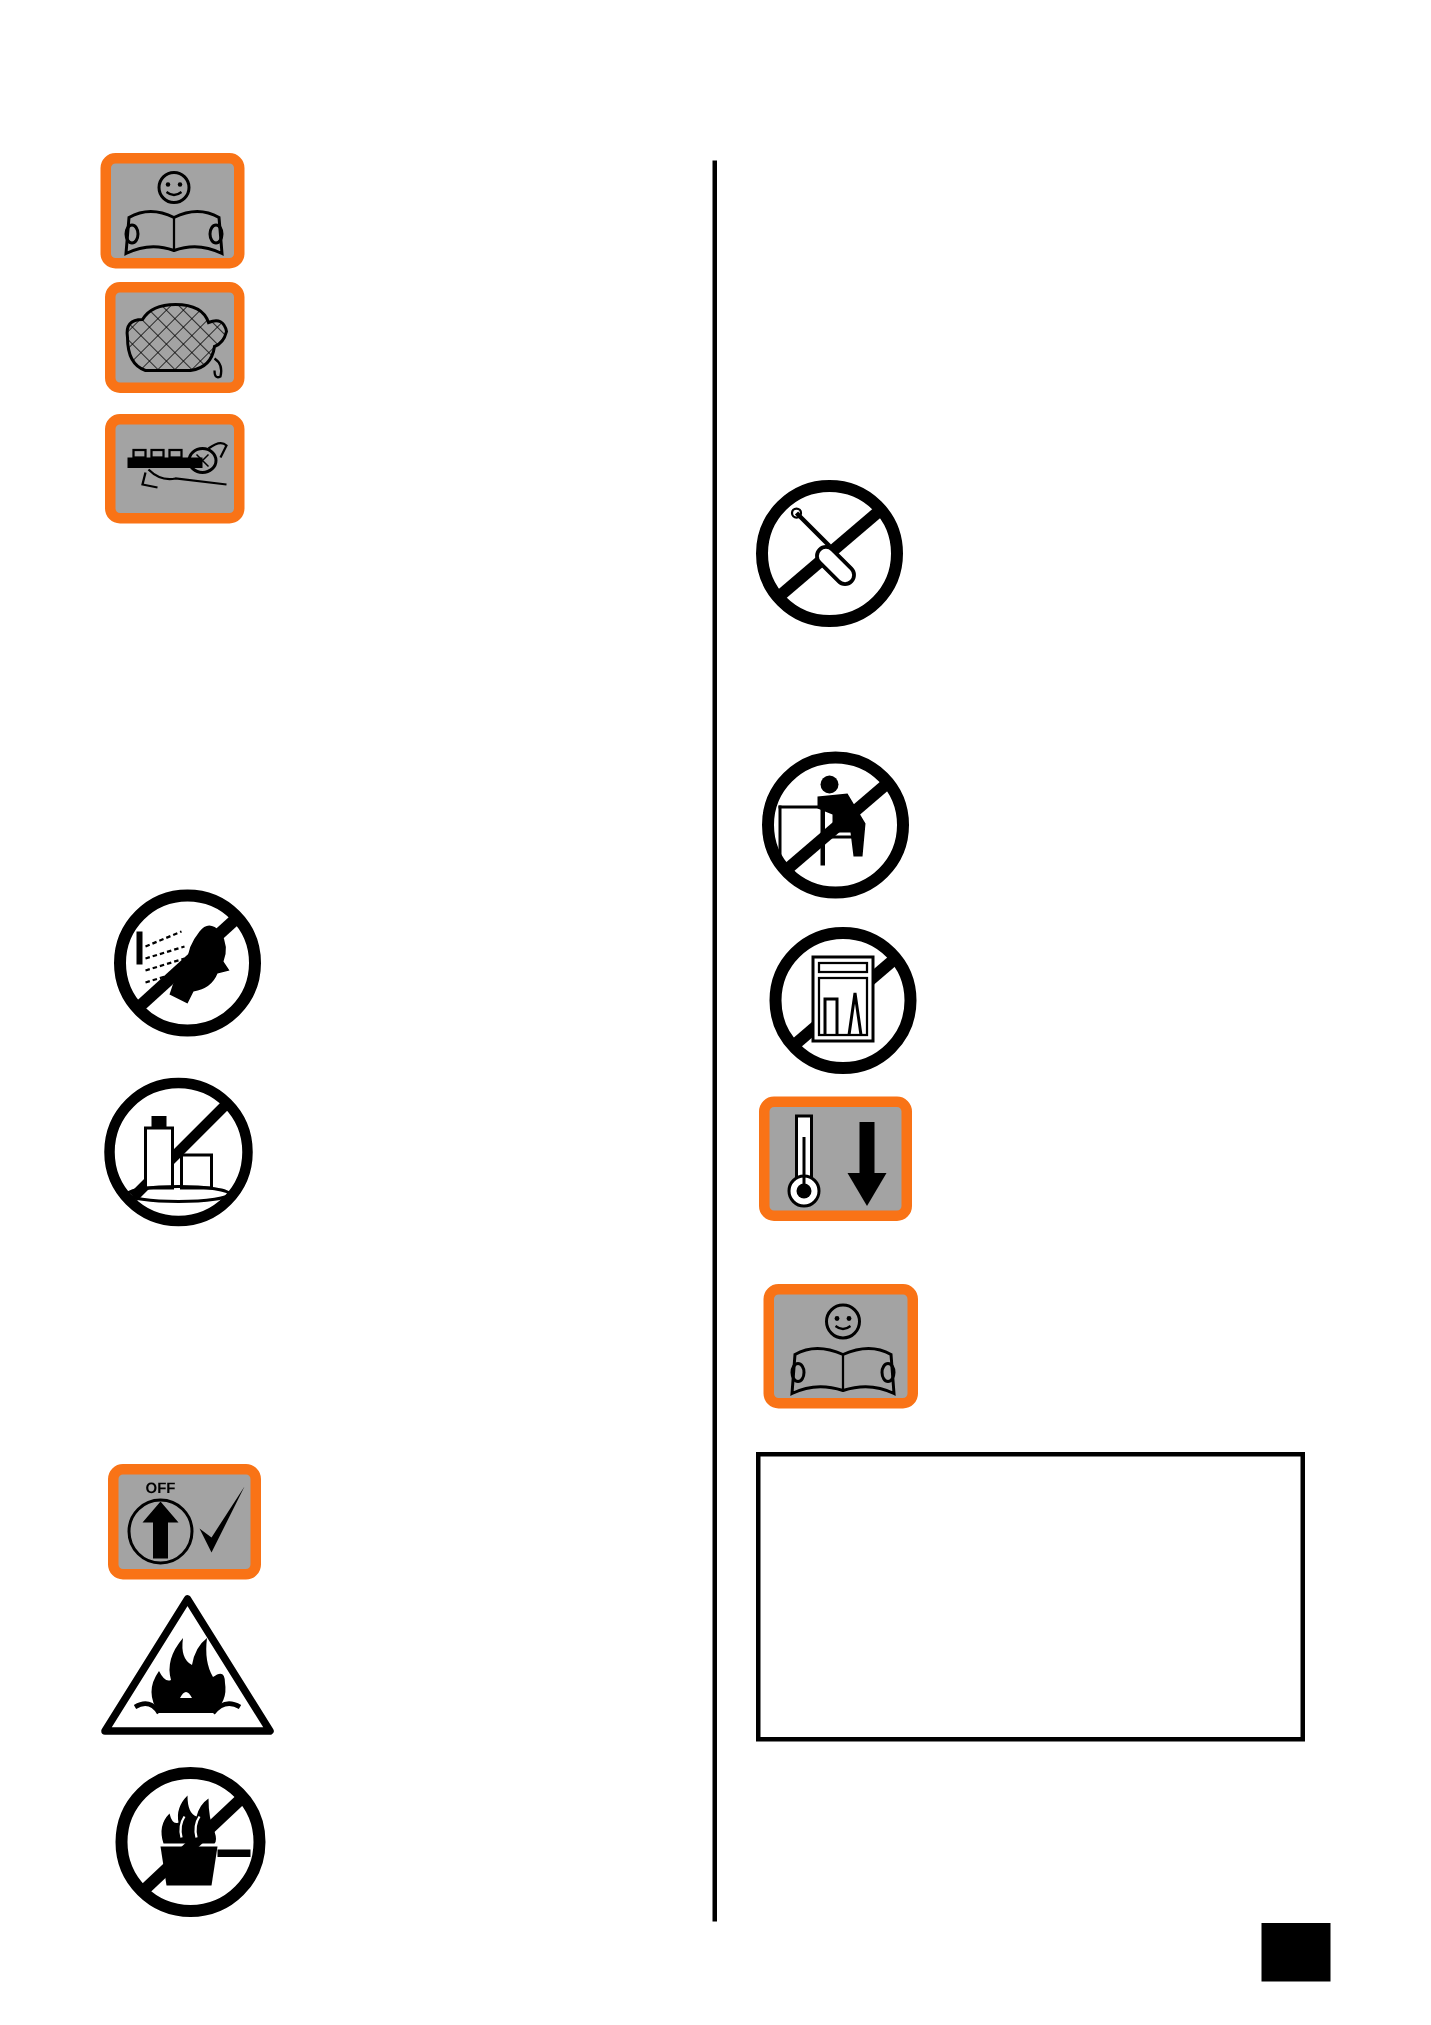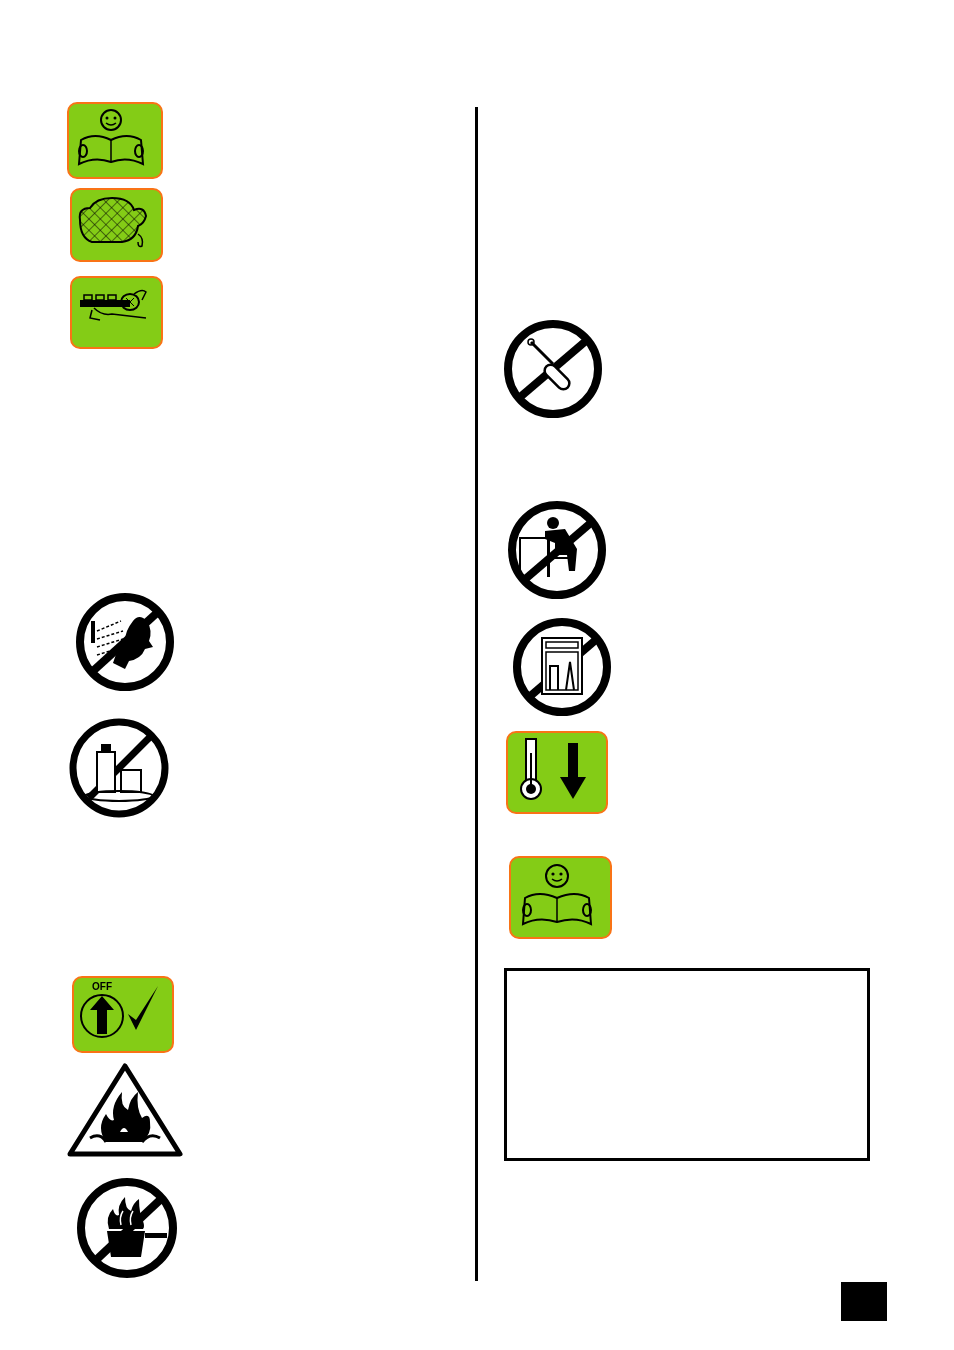--- a/index.html
+++ b/index.html
@@ -1,18 +1,18 @@
 <!DOCTYPE html>
 <html><head>
 <meta charset="utf-8">
 <style>
   html, body { margin:0; padding:0; background:#ffffff; }
   body { width:954px; height:1350px; position:relative; overflow:hidden; font-family:"Liberation Sans", sans-serif; }
   .abs { position:absolute; }
-  .rbox { position:absolute; border:2px solid #f97316; border-radius:10px; box-sizing:border-box; background:#84cc16; }
+  .rbox { position:absolute; border:7px solid #f97316; border-radius:10px; box-sizing:border-box; background:#a3a3a3; }
   svg { display:block; }
   .divider { position:absolute; left:475px; top:107px; width:3px; height:1174px; background:#000; }
   .note-box { position:absolute; left:504px; top:968px; width:366px; height:193px; border:3px solid #000; box-sizing:border-box; }
   .page-num { position:absolute; left:841px; top:1282px; width:46px; height:39px; background:#000; color:#fff; font-size:20px; font-weight:bold; display:flex; align-items:center; justify-content:center; }
   .off-label { font-family:"Liberation Sans", sans-serif; font-weight:bold; font-size:10px; }
 </style>
 </head>
 <body>
 
 <div class="rbox" style="left:67px;top:102px;width:96px;height:77px;">

